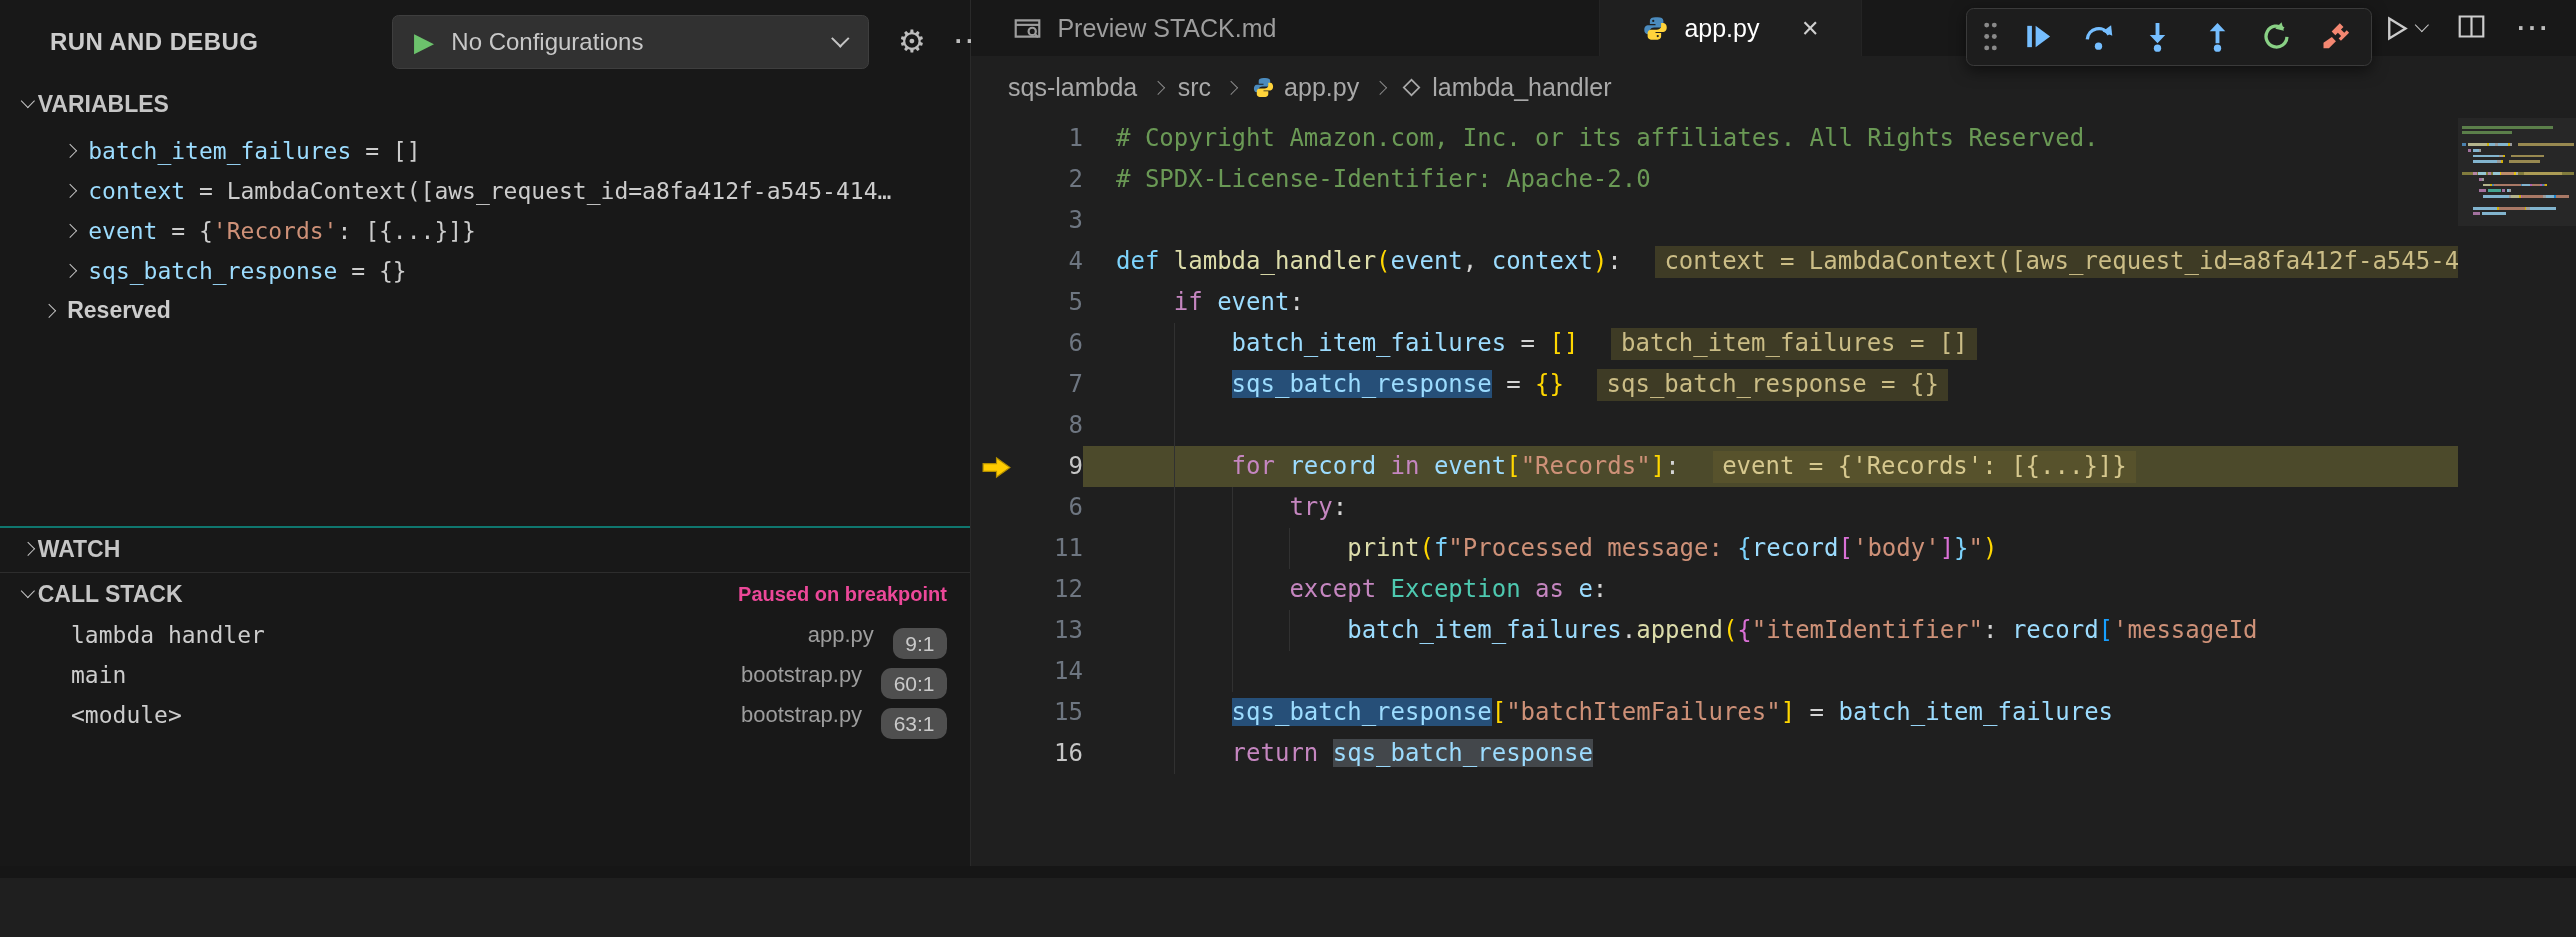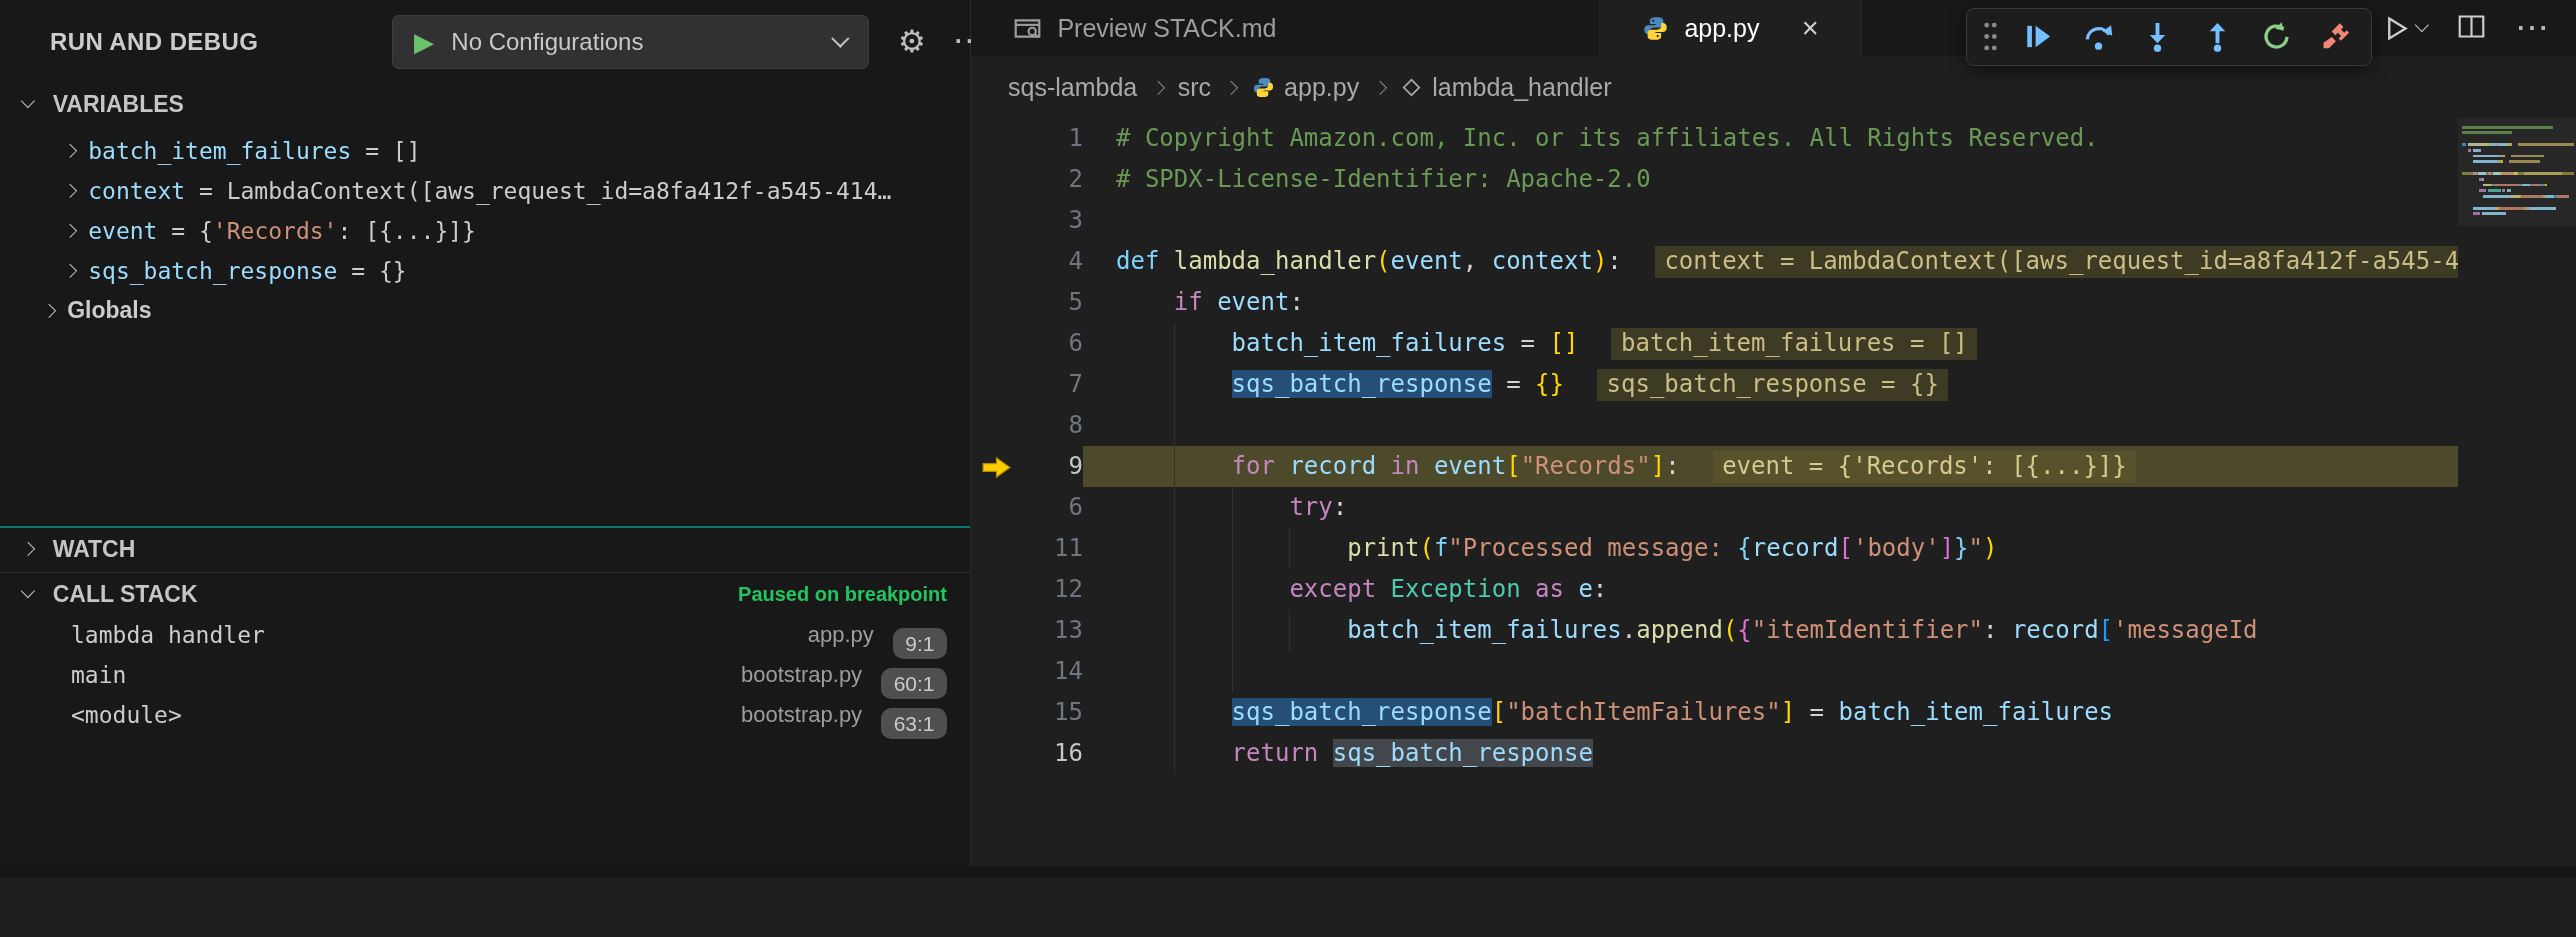--- a/index.html
+++ b/index.html
@@ -13,29 +13,29 @@
   .config-btn{flex:0 0 433px;height:52px;background:#313131;border:1px solid #3e3e3e;border-radius:6.7px;display:flex;align-items:center;padding:0 21px;gap:17.3px;cursor:pointer;}
   .play-glyph{color:#6cc26c;font-size:26px;line-height:1;flex:none;}
   .config-label{flex:1;color:#c8c8c8;font-size:24px;white-space:nowrap;overflow:hidden;}
   .chev{width:10.6px;height:10.6px;border-right:2.3px solid #c5c5c5;border-bottom:2.3px solid #c5c5c5;display:inline-block;flex:none;}
   .chev.down{transform:rotate(45deg);margin-top:-5.8px;}
   .chev.right{transform:rotate(-45deg);}
   .chev.sm{width:8.7px;height:8.7px;border-width:1.9px;}
   .sb-iconbtn{margin-left:29px;font-size:31px;color:#bdbdbd;line-height:1;cursor:pointer;}
   .sb-dots{letter-spacing:2.9px;font-weight:700;font-size:25px;}
 
-  .section-header{height:42px;display:flex;align-items:center;gap:20px;padding:0 23px;font-weight:700;font-size:23px;color:#c5c5c5;cursor:pointer;}
+  .section-header{height:42px;display:flex;align-items:center;gap:5px;padding:0 23px;font-weight:700;font-size:23px;color:#c5c5c5;cursor:pointer;}
   .vars-section{height:443px;display:flex;flex-direction:column;overflow:hidden;flex:none;}
   .watch-section{height:44px;border-top:2px solid #0f766e;flex:none;}
   .cs-section{flex:1;border-top:1px solid #2d2d2d;}
   .tree{padding-top:5.8px;}
   .tree-row{height:40px;display:flex;align-items:center;gap:13.5px;white-space:nowrap;overflow:hidden;cursor:pointer;}
   .scope-row{padding-left:44px;font-weight:700;font-size:23px;color:#cccccc;}
   .leaf-row{padding-left:65px;font-family:"DejaVu Sans Mono",monospace;font-size:23px;}
-  .cs-status{margin-left:auto;font-size:20px;font-weight:700;color:#22c55e;}
+  .cs-status{margin-left:auto;font-size:20px;font-weight:700;color:#ec4899;}
   .frame{height:40px;display:flex;align-items:center;padding:0 23px 0 71px;gap:19px;cursor:pointer;}
   .frame-name{font-family:"DejaVu Sans Mono",monospace;font-size:23px;color:#cccccc;flex:1;white-space:nowrap;overflow:hidden;}
   .frame-file{color:#9d9d9d;font-size:22px;white-space:nowrap;}
   .badge{background:#4f4f4f;color:#c9c9c9;font-size:21px;border-radius:10.6px;padding:3.9px 12.5px;white-space:nowrap;margin-top:17px;}
 
   
   .editor{flex:1;display:flex;flex-direction:column;min-width:0;position:relative;background:#1f1f1f;}
   .tabbar{height:56px;background:#181818;display:flex;align-items:stretch;position:relative;flex:none;}
   .tab{display:flex;align-items:center;gap:15.4px;padding:0 42px;border-right:1px solid #242424;font-size:25px;color:#9d9d9d;cursor:pointer;white-space:nowrap;}
   .tab.preview{min-width:544px;}
@@ -113,21 +113,21 @@
               <span class="chev right sm"></span>
               <span><span class="tk-v">event</span><span class="tk-val"> = </span><span class="tk-val">{</span><span class="tk-s">'Records'</span><span class="tk-val">: [{...}]}</span></span>
             </div>
             <div class="tree-row leaf-row">
               <span class="chev right sm"></span>
               <span><span class="tk-v">sqs_batch_response</span><span class="tk-val"> = </span><span class="tk-val">{}</span></span>
             </div>
           </div>
         <div class="tree-row scope-row">
           <span class="chev right sm"></span>
-          <span>Globals</span>
+          <span>Reserved</span>
         </div>
       </div>
     </div>
 
     <div class="watch-section">
       <div class="section-header">
         <span class="chev right sm"></span>
         <span>WATCH</span>
       </div>
     </div>

